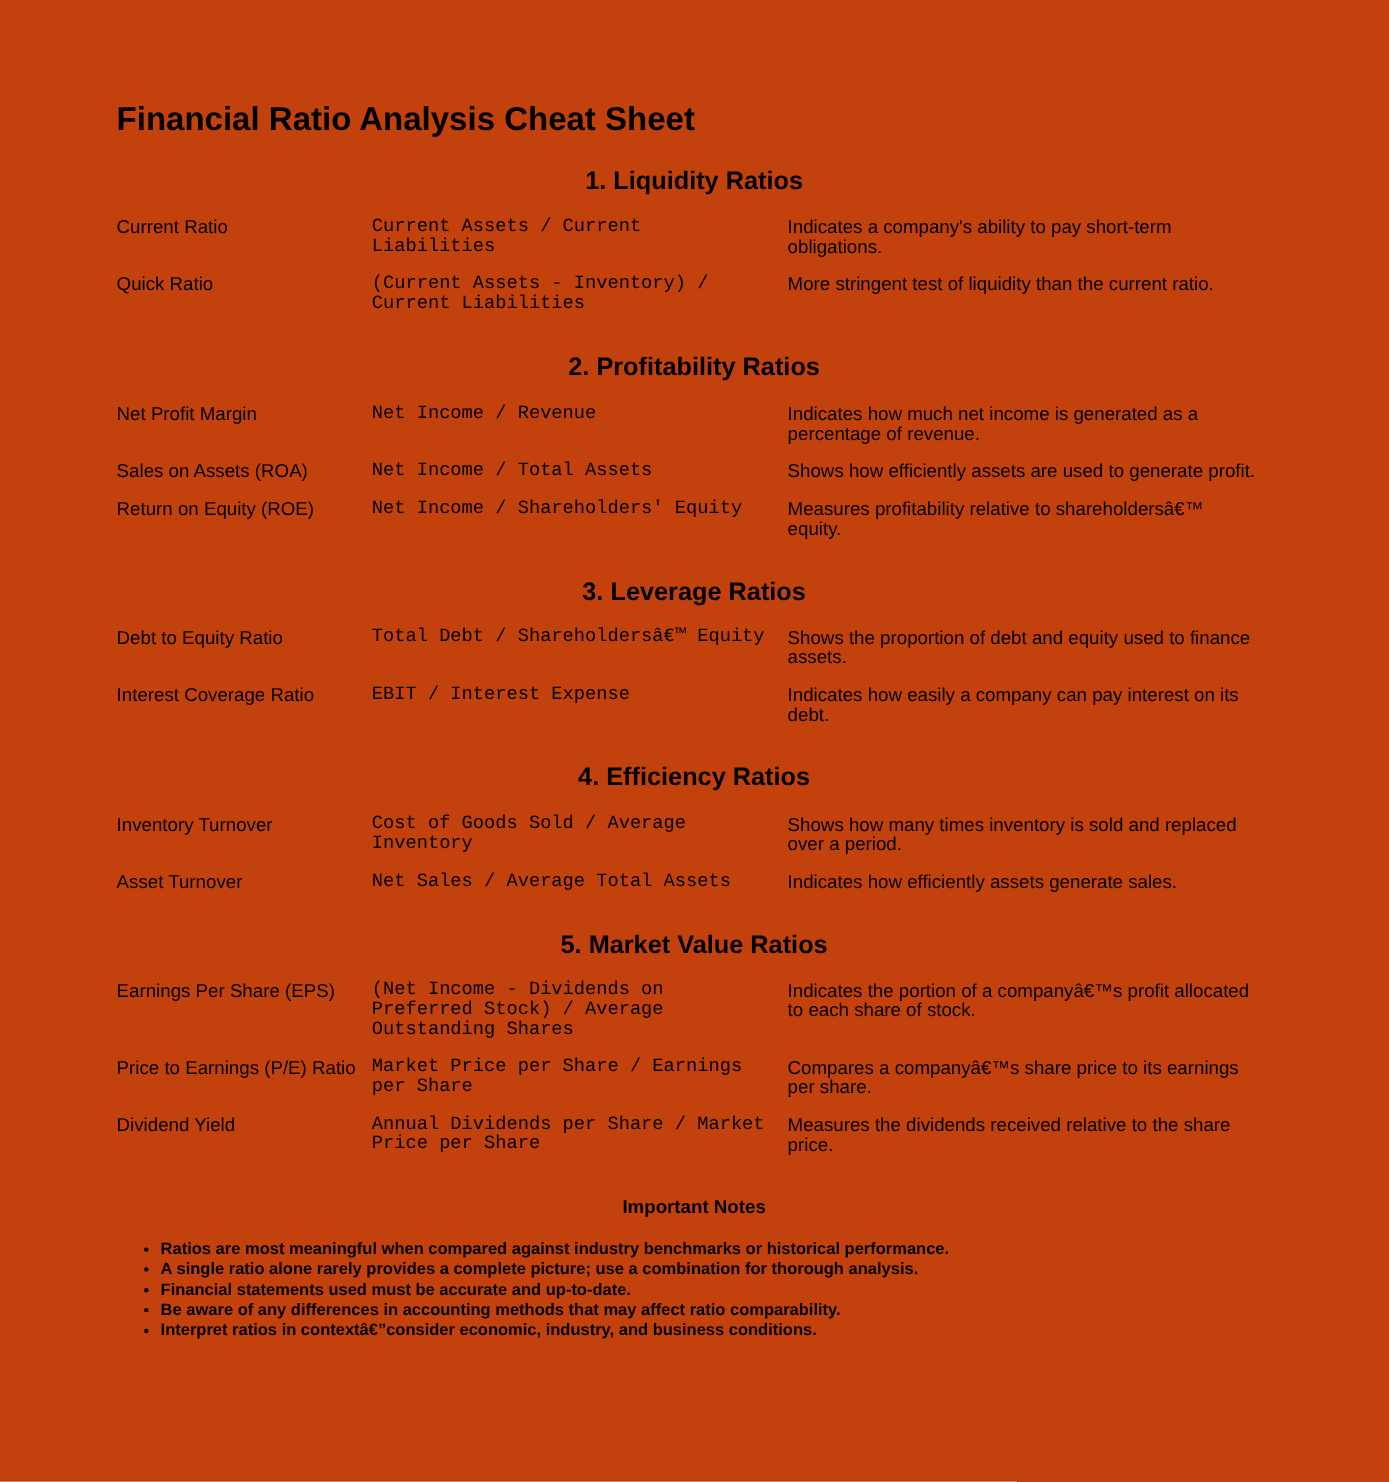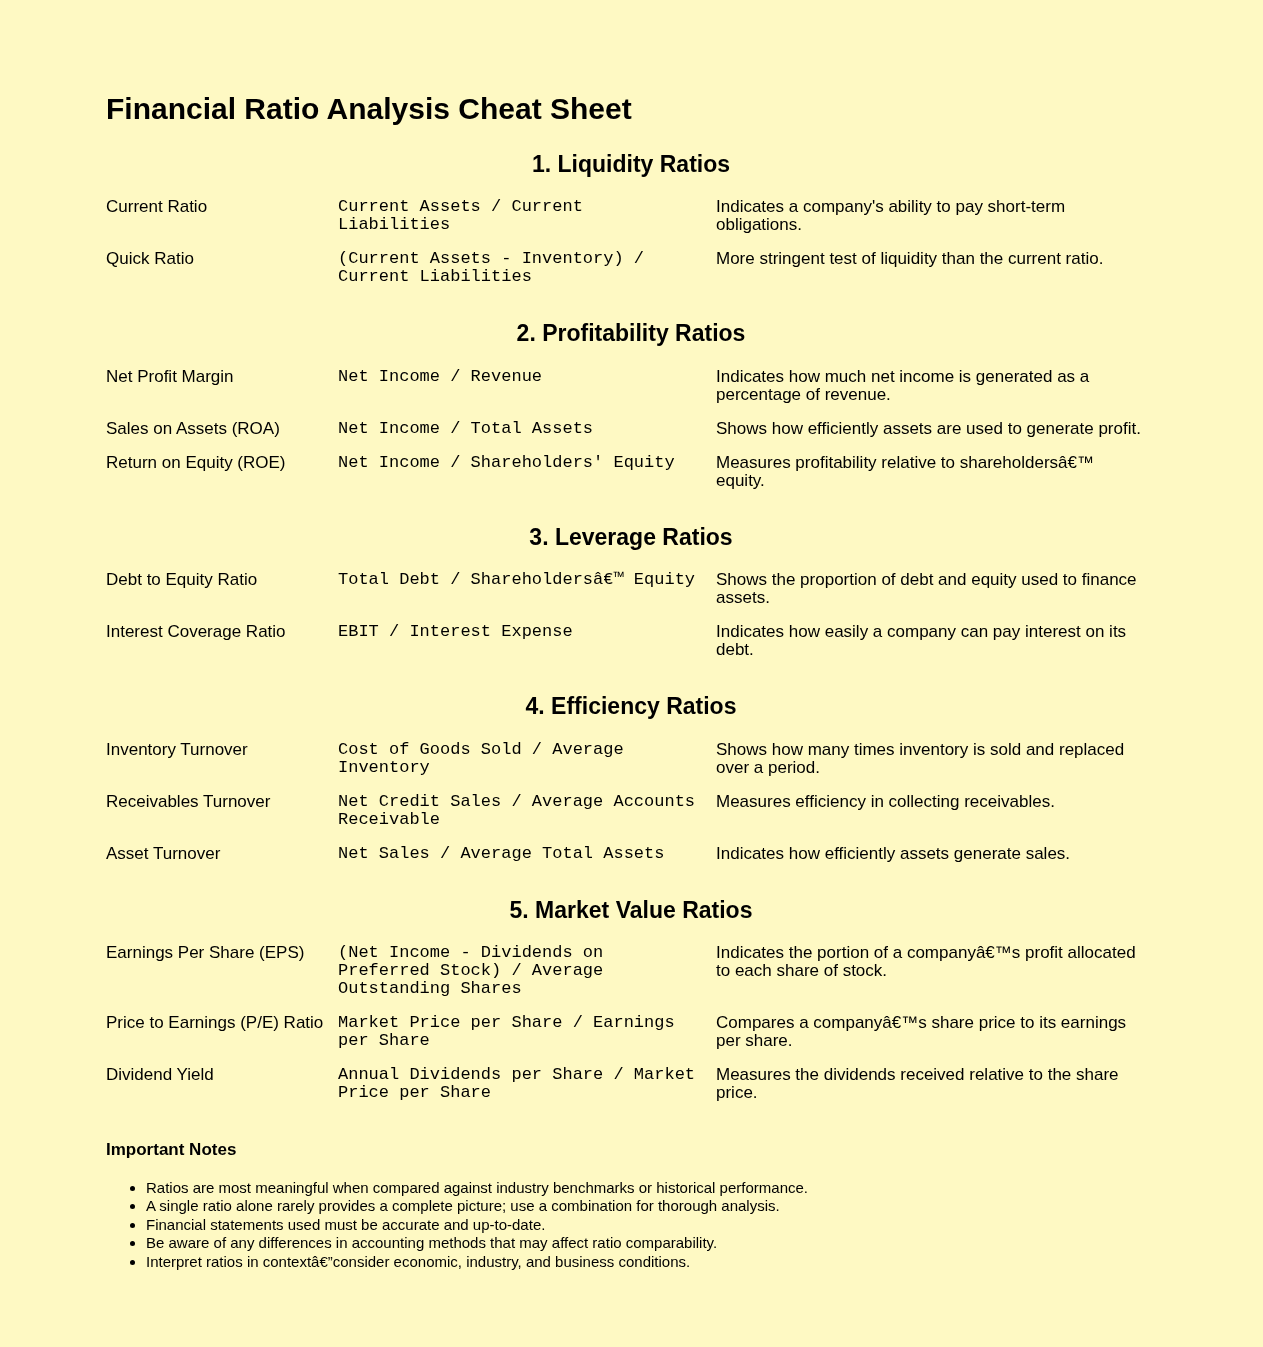--- a/index.html
+++ b/index.html
@@ -1,21 +1,21 @@
 <!DOCTYPE html>
 <html><head>
 <meta charset="utf-8">
 <style>
   html, body { margin: 0; padding: 0; background: #ffffff; }
   .page {
     width: 1263px;
     min-height: 1347px;
     box-sizing: border-box;
     padding: 93px 107px 40px 106px;
-    background: #fef9c3;
+    background: #c2410c;
     color: #000000;
     font-family: "Liberation Sans", sans-serif;
   }
   h1.doc-title {
     font-size: 30px;
     line-height: 1.05;
     font-weight: bold;
     margin: 0;
   }
   h2.section-heading {
@@ -46,30 +46,32 @@
     font-size: 14.5px;
     line-height: 18px;
     margin-left: 36px;
   }
   td.col-desc { width: 440px; padding-right: 0; }
   h3.notes-heading {
     font-size: 17px;
     line-height: 1.2;
     font-weight: bold;
     margin: 30px 0 0 0;
+    text-align: center;
   }
   ul.notes-list {
     margin: 18px 0 0 0;
     padding-left: 40px;
     list-style-type: disc;
   }
   ul.notes-list li {
     font-size: 15px;
     line-height: 18.5px;
     margin: 0;
+    font-weight: bold;
   }
 </style>
 </head>
 <body>
 
 <div class="page">
   <h1 class="doc-title">Financial Ratio Analysis Cheat Sheet</h1>
 
   <div id="sections">
       <h2 class="section-heading">1. Liquidity Ratios</h2>
@@ -124,25 +126,20 @@
       </table>
       <h2 class="section-heading">4. Efficiency Ratios</h2>
       <table class="ratio-table">
         <tbody>
           <tr>
             <td class="col-name">Inventory Turnover</td>
             <td class="col-formula">Cost of Goods Sold / Average Inventory</td>
             <td class="col-desc">Shows how many times inventory is sold and replaced over a period.</td>
           </tr>
           <tr>
-            <td class="col-name">Receivables Turnover</td>
-            <td class="col-formula">Net Credit Sales / Average Accounts Receivable</td>
-            <td class="col-desc">Measures efficiency in collecting receivables.</td>
-          </tr>
-          <tr>
             <td class="col-name">Asset Turnover</td>
             <td class="col-formula">Net Sales / Average Total Assets</td>
             <td class="col-desc">Indicates how efficiently assets generate sales.</td>
           </tr>
         </tbody>
       </table>
       <h2 class="section-heading">5. Market Value Ratios</h2>
       <table class="ratio-table">
         <tbody>
           <tr>

